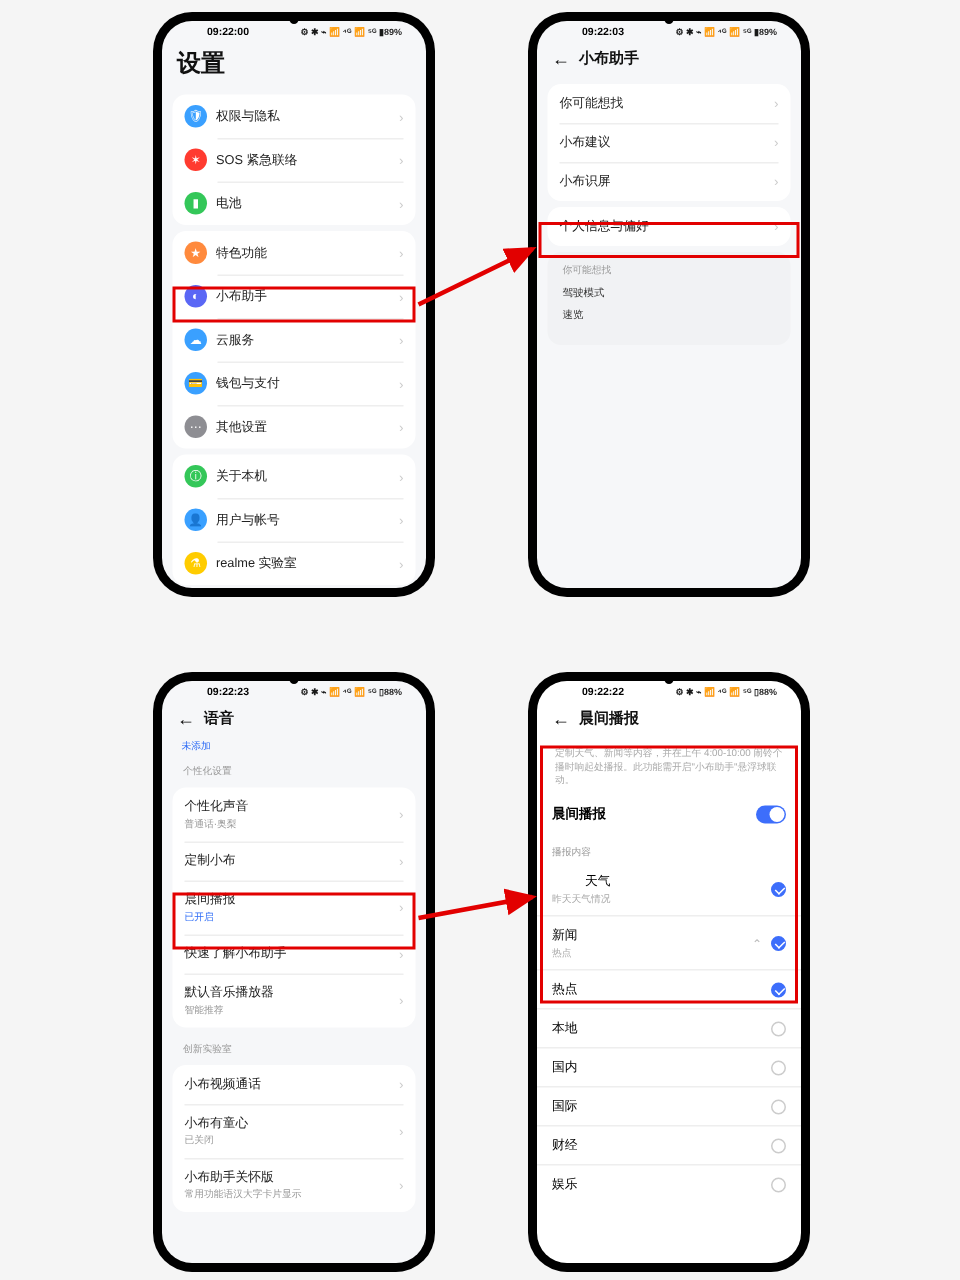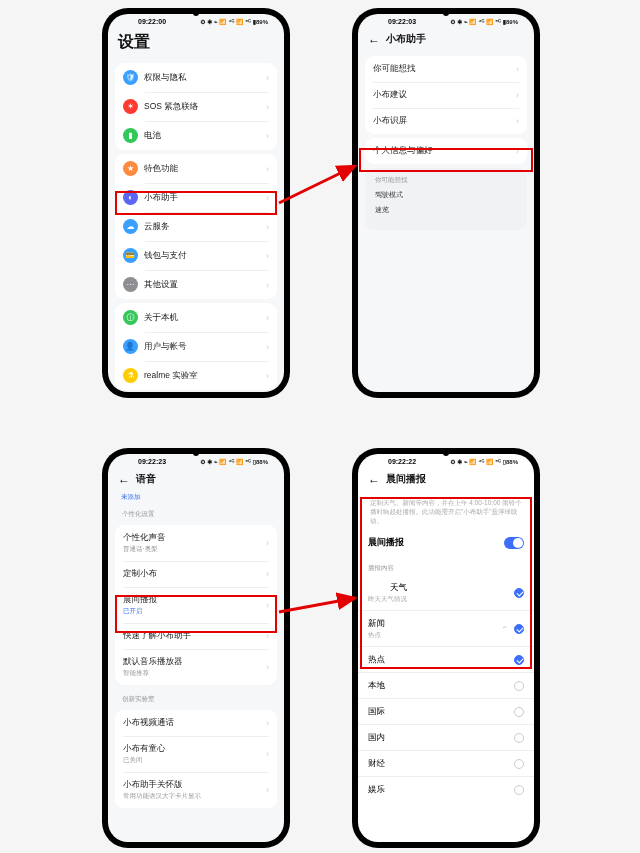--- a/index.html
+++ b/index.html
@@ -474,29 +474,29 @@
           <div class="plain-row">
             <div class="col">
               <div>本地</div>
             </div>
             <div style="display:flex;align-items:center;">
               <span class="radio"></span>
             </div>
           </div>
           <div class="plain-row">
             <div class="col">
+              <div>国内</div>
+            </div>
+            <div style="display:flex;align-items:center;">
+              <span class="radio"></span>
+            </div>
+          </div>
+          <div class="plain-row">
+            <div class="col">
               <div>国际</div>
-            </div>
-            <div style="display:flex;align-items:center;">
-              <span class="radio"></span>
-            </div>
-          </div>
-          <div class="plain-row">
-            <div class="col">
-              <div>国内</div>
             </div>
             <div style="display:flex;align-items:center;">
               <span class="radio"></span>
             </div>
           </div>
           <div class="plain-row">
             <div class="col">
               <div>财经</div>
             </div>
             <div style="display:flex;align-items:center;">

